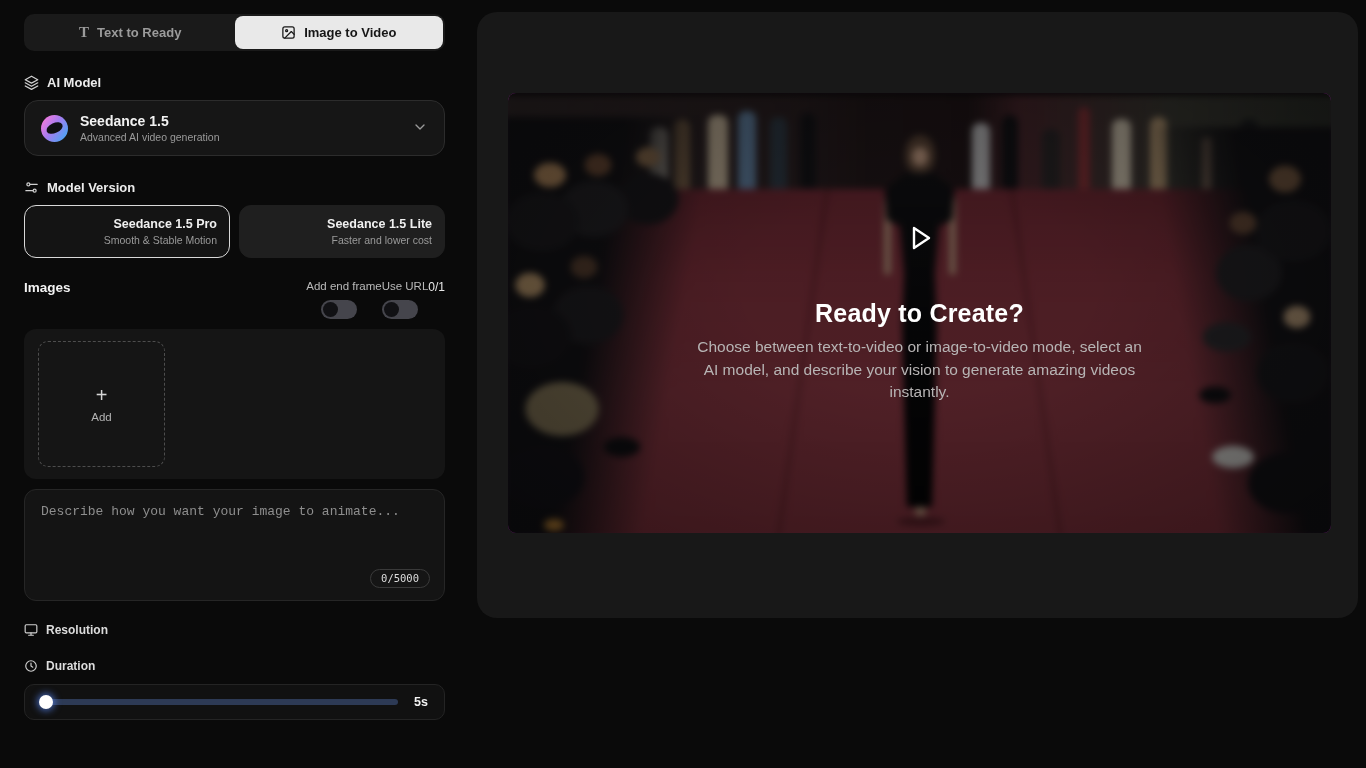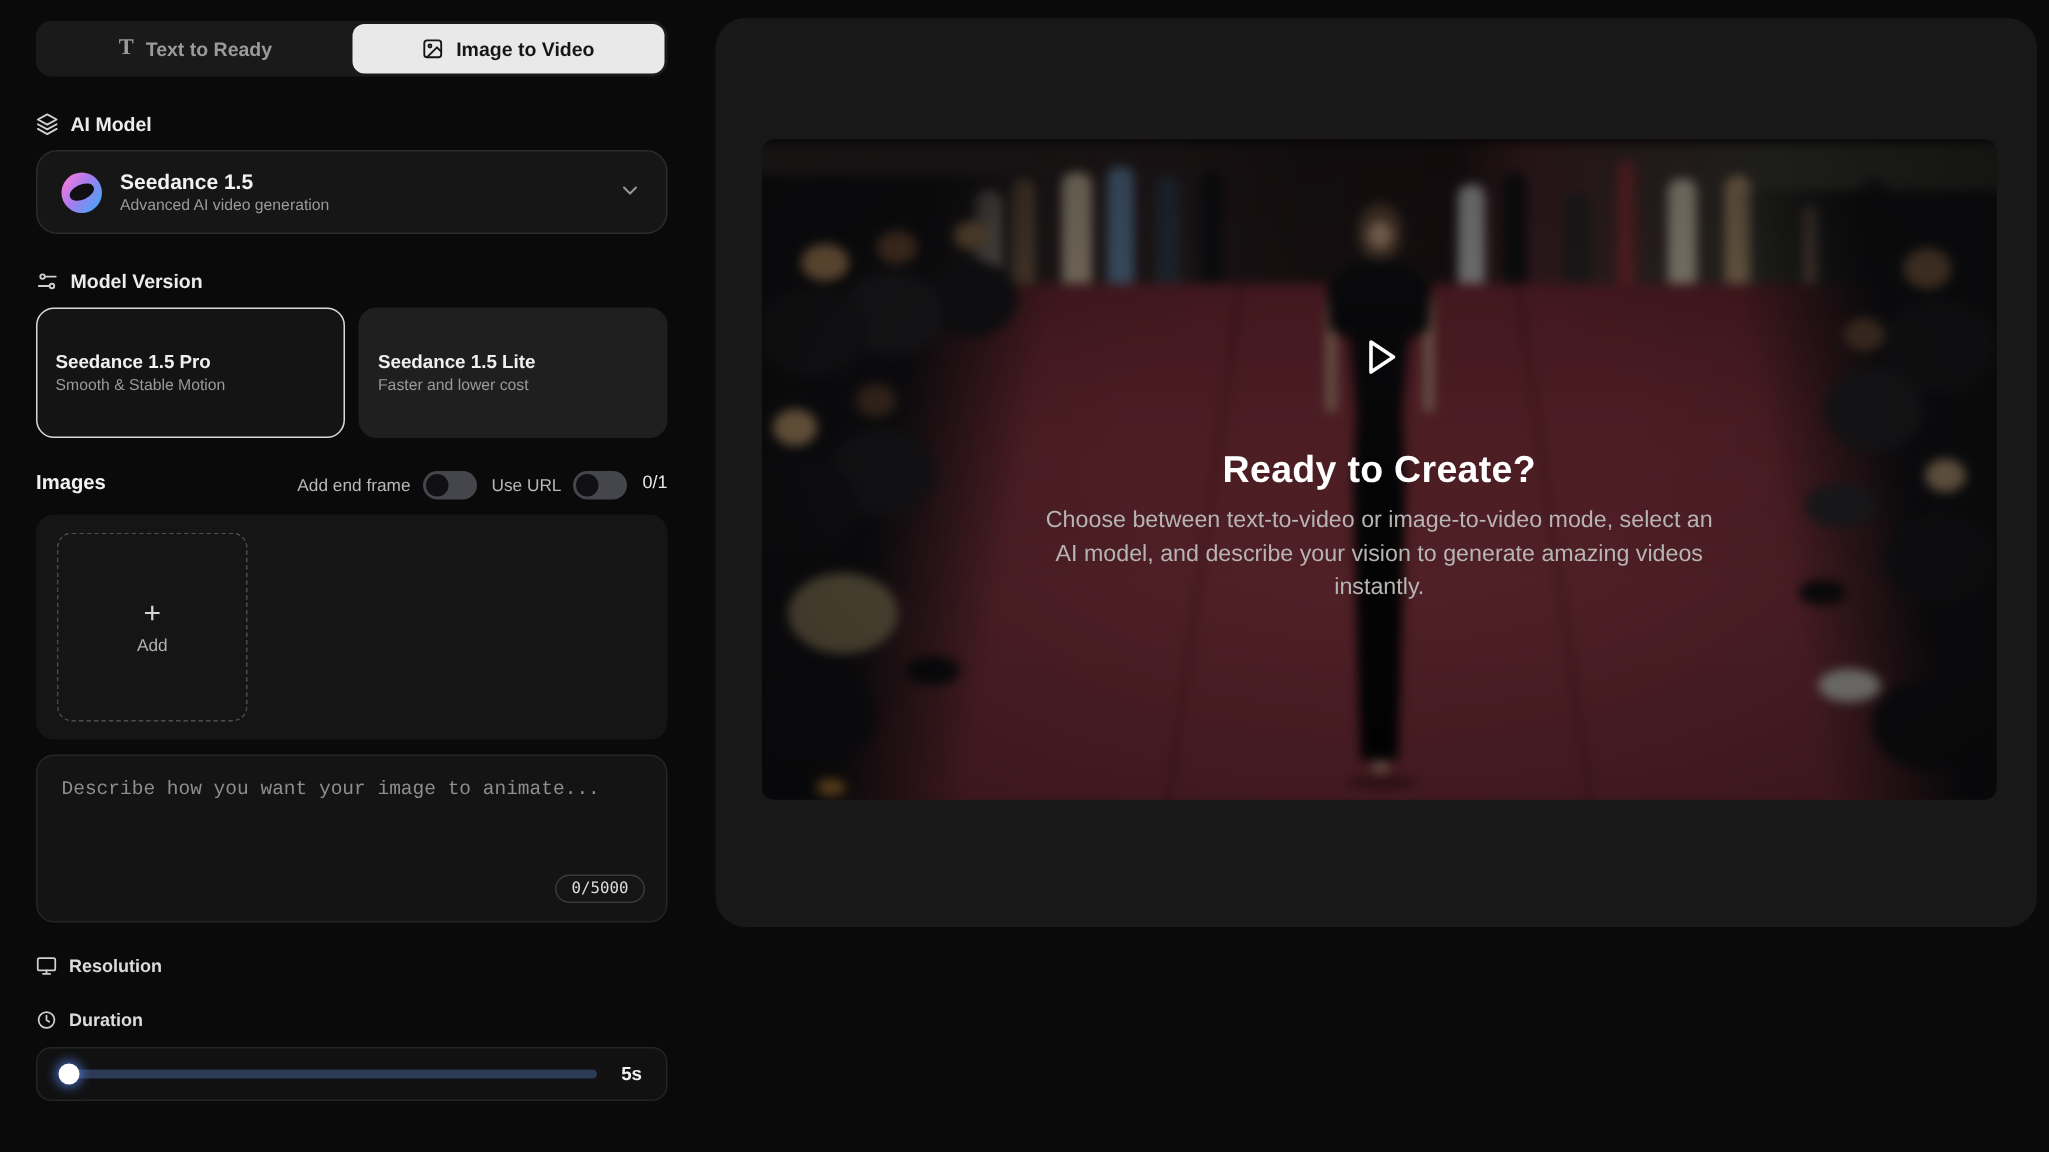--- a/index.html
+++ b/index.html
@@ -30,28 +30,28 @@
     background:linear-gradient(125deg,#ff7ad9 5%,#a87cf0 45%,#3fa9f5 95%); }
   .logo::after { content:""; position:absolute; left:18%; top:32%; width:64%; height:36%;
     background:#101014; border-radius:50%; transform:rotate(-24deg); }
   .model-text { flex:1; }
   .model-name { font-size:14px; font-weight:700; color:#f2f2f2; }
   .model-desc { font-size:10.5px; color:#9a9a9a; margin-top:2px; }
   .chev { stroke:#9a9a9a; }
 
   .version-row { display:flex; gap:9px; margin-top:10px; }
   .version-card { flex:1; background:#1f1f1f; border:1px solid #1f1f1f; border-radius:12px;
-    padding:28px 12px; text-align:left; cursor:pointer; font-family:inherit; }
+    padding:11px 12px; text-align:right; cursor:pointer; font-family:inherit; }
   .version-card.selected { background:#141414; border:1px solid #d9d9d9; }
   .vc-name { font-size:12.5px; font-weight:700; color:#f0f0f0; }
   .vc-desc { font-size:10.5px; color:#9a9a9a; margin-top:3px; }
 
   .images-row { display:flex; align-items:flex-start; margin-top:22px; }
   .images-label { font-size:13.5px; font-weight:700; color:#f2f2f2; flex:1; }
-  .ctl { display:flex; align-items:center; gap:8px; }
+  .ctl { display:flex; align-items:center; gap:8px;flex-direction:column; }
   .ctl-label { font-size:11.5px; color:#b9b9b9; }
   .toggle { width:36px; height:19px; border-radius:10px; background:#45454c; position:relative;
     cursor:pointer; margin-right:10px; }
   .toggle .knob { position:absolute; left:2px; top:2px; width:15px; height:15px; border-radius:50%;
     background:#111114; }
   .img-counter { font-size:12px; color:#e8e8e8; }
 
   .upload-panel { margin-top:10px; background:#151515; border-radius:12px; height:150px; padding:12px 14px; }
   .add-card { width:127px; height:126px; border:1.5px dashed #4d4d4d; border-radius:10px;
     background:transparent; display:flex; flex-direction:column; align-items:center; justify-content:center;
@@ -78,21 +78,21 @@
     border:1px solid #242424; border-radius:10px; height:36px; padding:0 16px; }
   .slider-track { position:relative; flex:1; height:6px; border-radius:3px; background:#2d3a55; cursor:pointer; }
   .slider-knob { position:absolute; left:0; top:50%; transform:translate(-2px,-50%); width:14px; height:14px;
     border-radius:50%; background:#ffffff; box-shadow:0 0 7px 2px rgba(90,140,255,.65); cursor:grab; }
   .slider-value { font-size:12.5px; font-weight:700; color:#f2f2f2; }
 
   
   .preview-panel { position:absolute; left:477px; top:12px; width:881px; height:606px;
     background:#181818; border-radius:20px; }
   .preview-image { position:absolute; left:31px; top:81px; width:823px; height:440px;
-    border-radius:8px; overflow:hidden; background:#000000; }
+    border-radius:8px; overflow:hidden; background:#a21caf; }
   .scene { position:absolute; inset:-6px; filter:blur(3.5px) brightness(.82) saturate(.92); }
 
   .carpet { position:absolute; inset:0; top:88px;
     background:linear-gradient(180deg,#6e2530 0%,#832e3a 28%,#8b3440 60%,#8a323e 100%); }
   .seam-l, .seam-r { position:absolute; top:90px; bottom:0; width:3px; background:rgba(40,5,10,.35); }
   .seam-l { left:300px; transform:rotate(8deg); }
   .seam-r { right:300px; transform:rotate(-8deg); }
   .backdrop { position:absolute; left:0; right:0; top:6px; height:96px;
     background:linear-gradient(90deg,#352b2c 0%,#2c2022 34%,#221719 44%,#201517 56%,#49252b 62%,#3c3b34 80%,#2d302a 100%); }
   .backdrop .fig { position:absolute; bottom:0; border-radius:8px 8px 2px 2px; }

